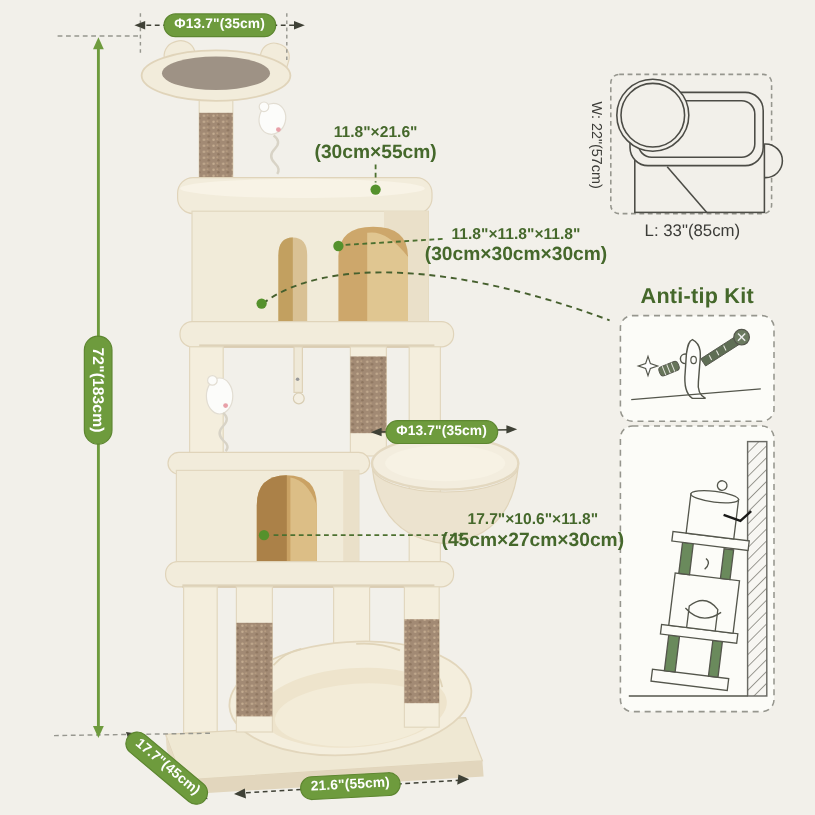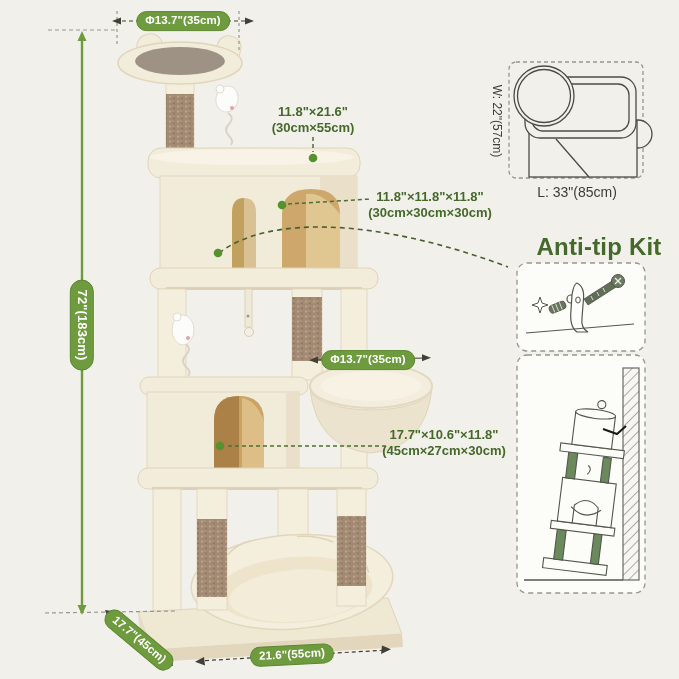--- a/index.html
+++ b/index.html
@@ -10,21 +10,21 @@
   #scene{position:absolute;left:0;top:0;}
   .abs{position:absolute;transform:translate(-50%,-50%);white-space:nowrap;}
   .pill{
     background:#6e9b3d;color:#fff;font-weight:bold;font-size:11.5px;
     padding:2px 8px;border-radius:10px;border:1px solid #5d8630;
     letter-spacing:.1px;line-height:1.2;
   }
   .pill-lg{font-size:13px;padding:3px 9px;border-radius:12px;}
   .dim-label{color:#45682b;font-weight:bold;text-align:center;line-height:1.25;}
   .dim-label .in{font-size:13px;}
-  .dim-label .cm{font-size:13px;}
+  .dim-label .cm{font-size:16px;}
   .big-title{color:#45682b;font-weight:bold;font-size:19.5px;letter-spacing:.2px;}
   .plain{color:#3c3c38;font-size:14px;}
   .plain-sm{color:#3c3c38;font-size:12px;}
   .rot90{transform:translate(-50%,-50%) rotate(90deg);}
 </style>
 </head>
 <body>
 
 <div id="canvas">
 
@@ -252,19 +252,19 @@
 
 <div class="abs dim-label" style="left:444px;top:443px;">
   <div class="in">17.7"×10.6"×11.8"</div>
   <div class="cm">(45cm×27cm×30cm)</div>
 </div>
 
 <div class="abs pill" style="left:139px;top:640px;transform:translate(-50%,-50%) rotate(40deg);">17.7"(45cm)</div>
 
 <div class="abs pill" style="left:292px;top:655px;transform:translate(-50%,-50%) rotate(-3deg);">21.6"(55cm)</div>
 
-<div class="abs big-title" style="left:599px;top:247px;font-size:24px;">Anti-tip Kit</div>
+<div class="abs big-title" style="left:581px;top:247px;font-size:18px;">Anti-tip Kit</div>
 
 <div class="abs plain-sm rot90" style="left:497px;top:121px;">W: 22"(57cm)</div>
 
 <div class="abs plain" style="left:577px;top:192px;">L: 33"(85cm)</div>
 
 </div>
 
 </body></html>

